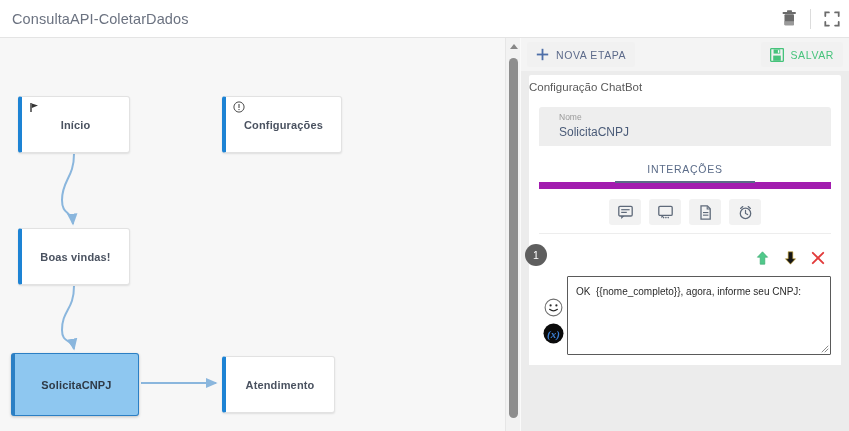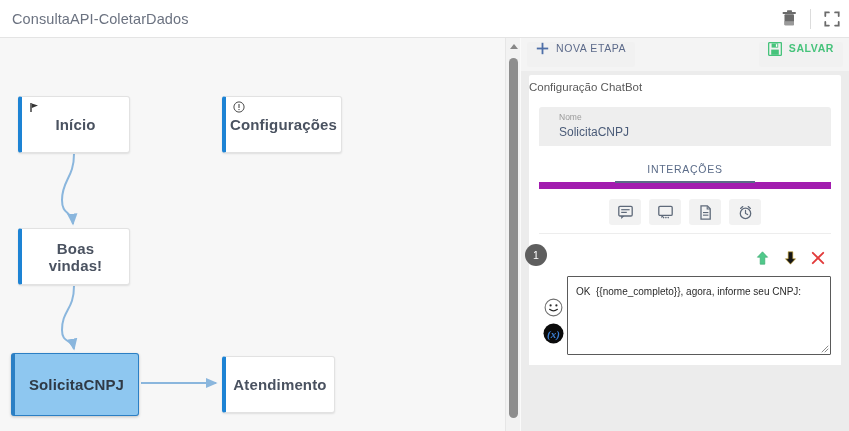--- a/index.html
+++ b/index.html
@@ -69,21 +69,21 @@
     background: #ffffff;
     border: 1px solid #e2e2e2;
     border-left: 4px solid #1d83d4;
     border-radius: 3px;
     box-shadow: 0 1px 2px rgba(0,0,0,.10);
     display: flex;
     align-items: center;
     justify-content: center;
   }
   .node-label {
-    font-size: 15px;
+    font-size: 11px;
     color: #4a5260;
     font-weight: 600;
     letter-spacing: .15px;
     text-align: center;
     padding: 0 6px;
   }
   .node.selected {
     background: #8ec7f0;
     border: 1px solid #2b7fc4;
     border-left: 4px solid #2b7fc4;
@@ -139,35 +139,36 @@
   .panel-toolbar {
     position: relative;
     height: 33px;
     background: #f4f4f4;
     display: flex;
     align-items: center;
     padding: 0 6px;
   }
   .tb-btn {
     display: flex;
+    align-items: center;
     gap: 7px;
     height: 25px;
     padding: 0 9px;
     border-radius: 2px;
     cursor: pointer;
     background: #f1f1f1;
   }
   .tb-btn .lbl {
     font-size: 10.5px;
     letter-spacing: .6px;
     font-weight: 500;
   }
   .tb-new .lbl { color: #5c6a8a; }
   .tb-save { margin-left: auto; }
-  .tb-save .lbl { color: #46c37b; font-weight: bold; }
+  .tb-save .lbl { color: #46c37b; }
 
   .panel-card-header {
     margin: 4px 8px 0 8px;
     height: 24px;
     background: #ffffff;
     display: flex;
     align-items: center;
     border-top-left-radius: 2px;
     border-top-right-radius: 2px;
   }

